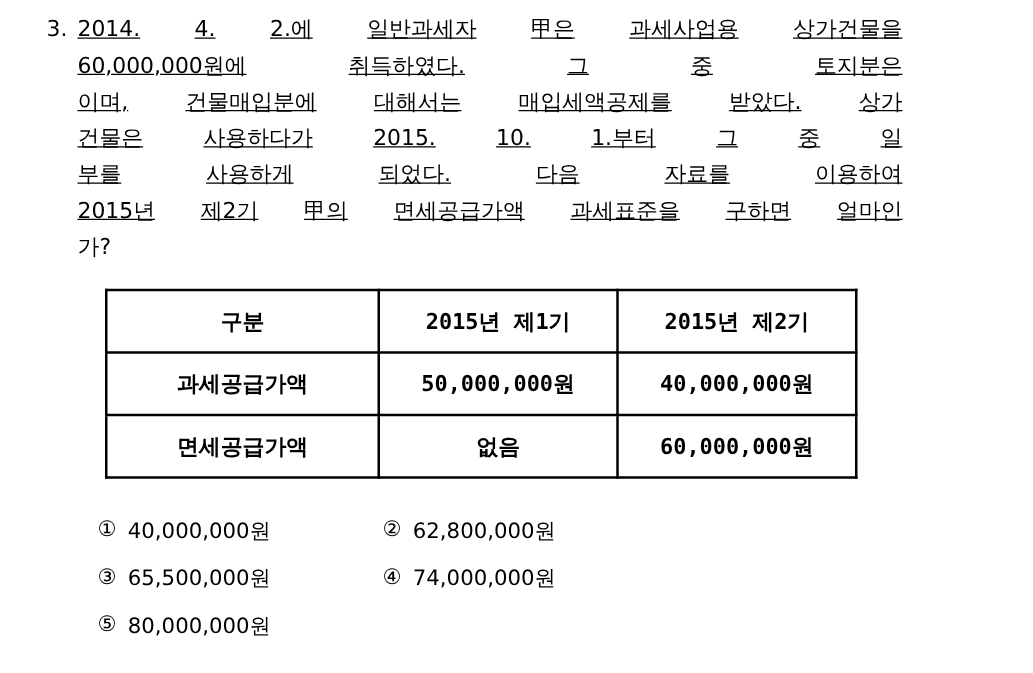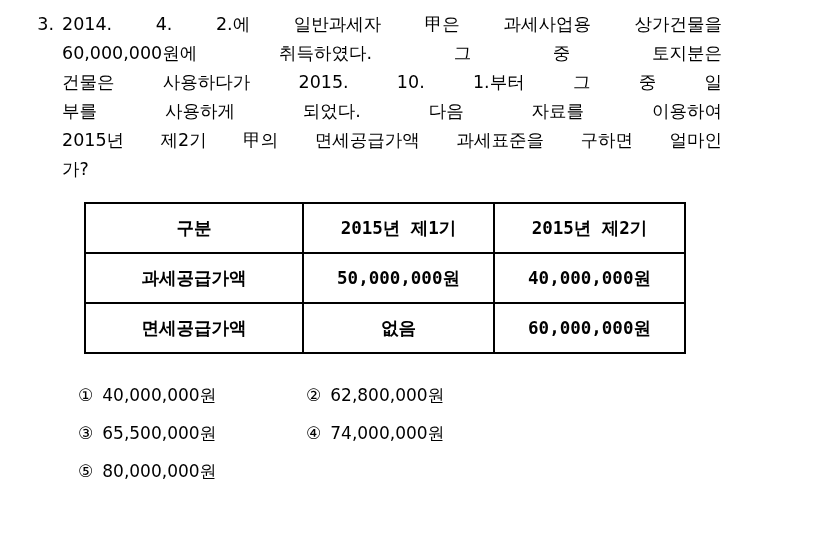--- a/index.html
+++ b/index.html
@@ -42,20 +42,21 @@
     max-width: 660px;
   }
   .q-line {
     display: flex;
     white-space: pre;
     height: 29px;
     align-items: baseline;
   }
   .q-line.justify {
     justify-content: space-between;
+    text-decoration: underline;
   }
   .q-line.justify .seg {
     white-space: pre;
   }
   .q-line.left {
     justify-content: flex-start;
   }
 
   
   .table-wrap {
@@ -131,20 +132,28 @@
       </div>
 
       <div class="q-line justify">
         <span class="seg">60,000,000원에</span>
         <span class="seg">취득하였다.</span>
         <span class="seg">그</span>
         <span class="seg">중</span>
         <span class="seg">토지분은</span>
       </div>
 
+      <div class="q-line justify">
+        <span class="seg">이며,</span>
+        <span class="seg">건물매입분에</span>
+        <span class="seg">대해서는</span>
+        <span class="seg">매입세액공제를</span>
+        <span class="seg">받았다.</span>
+        <span class="seg">상가</span>
+      </div>
 
       <div class="q-line justify">
         <span class="seg">건물은</span>
         <span class="seg">사용하다가</span>
         <span class="seg">2015.</span>
         <span class="seg">10.</span>
         <span class="seg">1.부터</span>
         <span class="seg">그</span>
         <span class="seg">중</span>
         <span class="seg">일</span>

